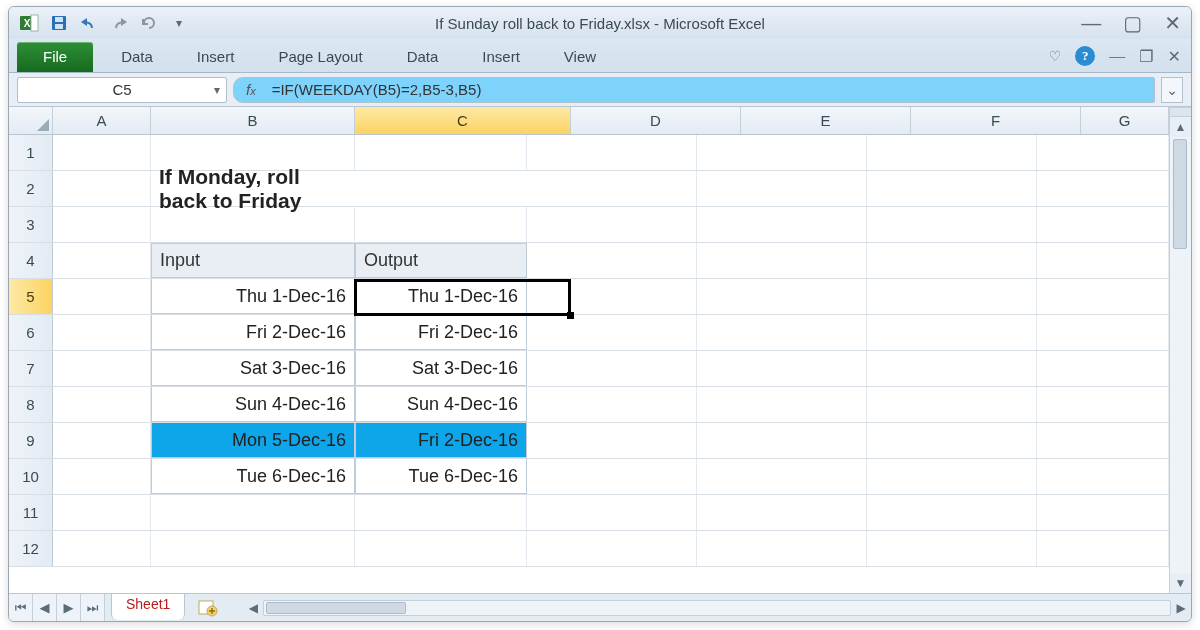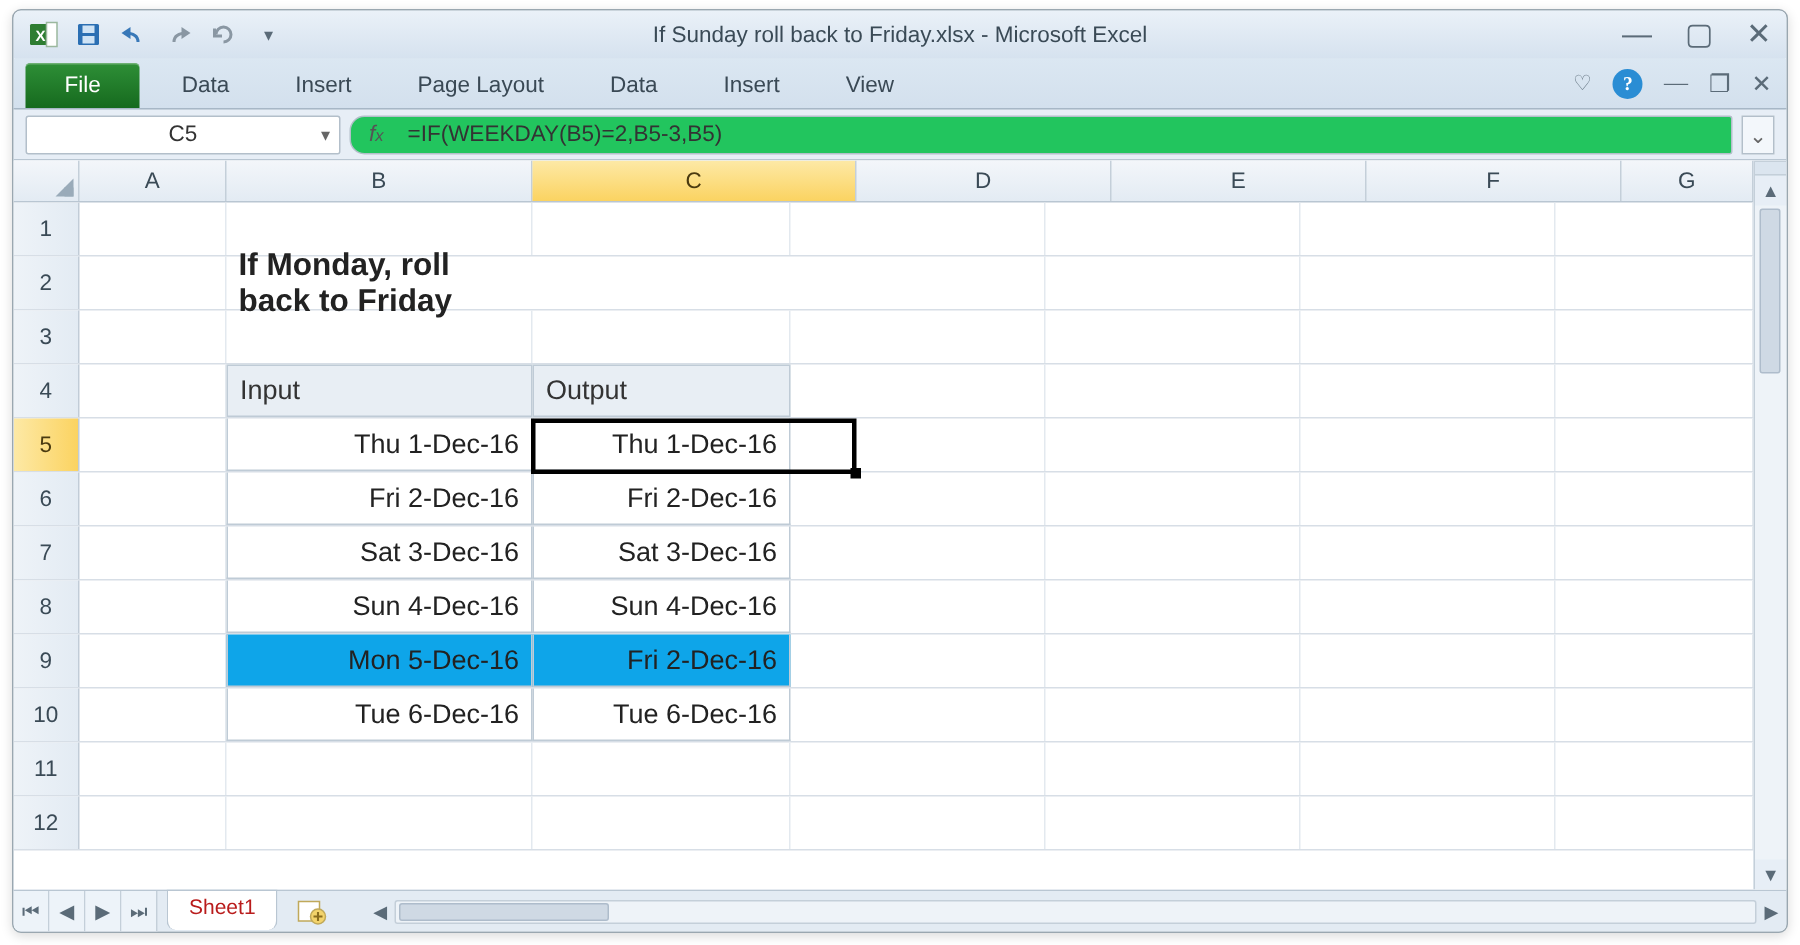--- a/index.html
+++ b/index.html
@@ -96,21 +96,21 @@
     display:flex; align-items:center; padding:0 8px;
     font-size:15px; color:#333;
     justify-content:center;
     position:relative;
   }
   .name-box::after{
     content:"▾"; position:absolute; right:6px; color:#666; font-size:12px;
   }
   .fx-area {
     flex:1; height:26px;
-    background:#22c55e; border:1px solid #b3bfca; border-radius:10px 2px 2px 10px;
+    background:#7dd3fc; border:1px solid #b3bfca; border-radius:10px 2px 2px 10px;
     display:flex; align-items:center; padding:0 8px; gap:8px;
     font-size:15px; color:#333;
   }
   .fx-label { font-style:italic; color:#555; margin: 0 8px 0 4px;}
   .fx-expand{
     width:22px; height:26px; display:flex;align-items:center;justify-content:center;
     color:#666; cursor:pointer; border:1px solid #b3bfca; background:#f3f7fb;
   }
   
   .sheet {

